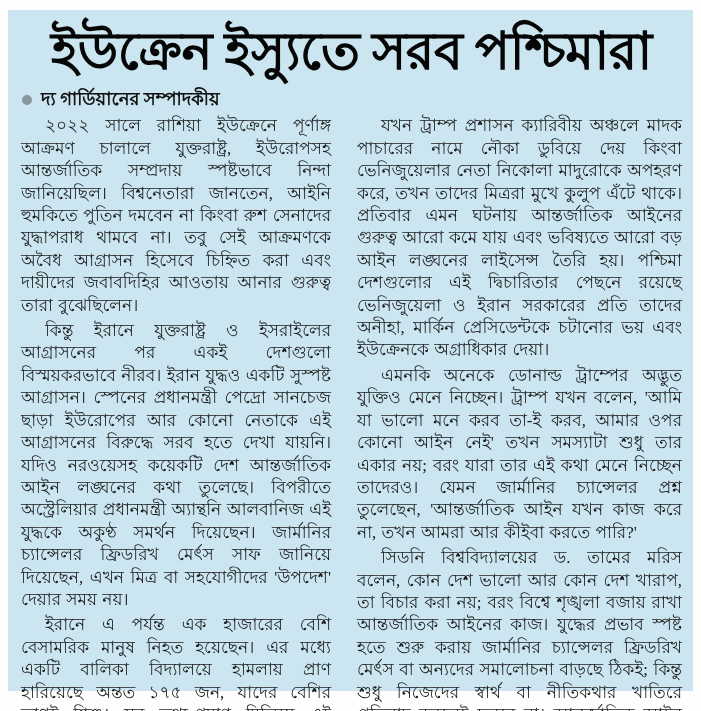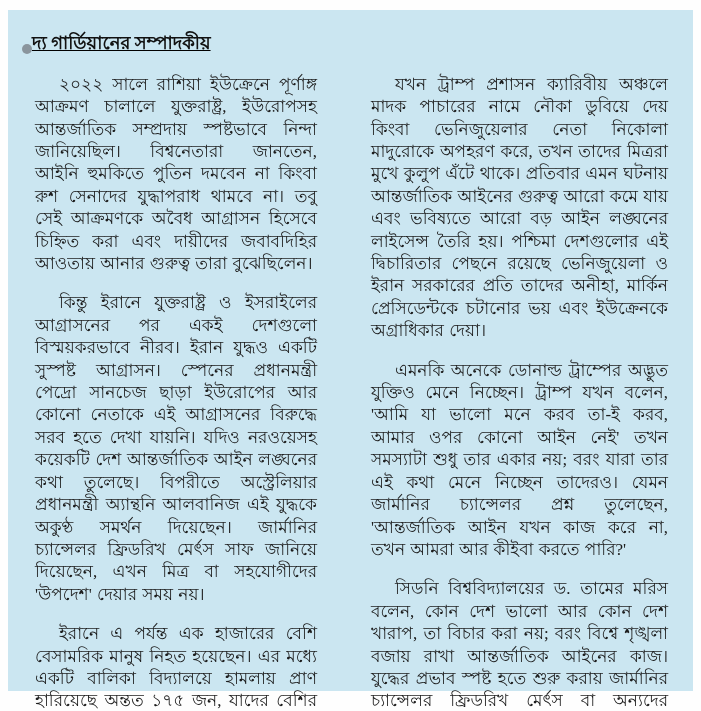--- a/index.html
+++ b/index.html
@@ -32,23 +32,23 @@
     line-height: 1.07;
     letter-spacing: -0.5px;
     margin: 0 4px 10px 4px;
   }
   .headline .hl-line {
     display: block;
     white-space: nowrap;
   }
   .byline {
     display: flex;
-    align-items: flex-end;
+    align-items: center;
+    gap: 9px;
     margin: 2px 0 3px 4px;
-    text-decoration: underline;
   }
   .bullet {
     width: 10px;
     height: 10px;
     border-radius: 50%;
     background: #8a959d;
     flex: 0 0 auto;
   }
   .byline-text {
     font-weight: bold;
@@ -63,30 +63,31 @@
   .col {
     text-align: justify;
     font-size: 17px;
     line-height: 22.4px;
     color: #1c1c1c;
     word-spacing: 1px;
   }
   .col-left  { width: 316px; flex: 0 0 auto; }
   .col-right { flex: 1 1 auto; }
   .para {
-    margin: 17px;
+    margin: 3px;
     text-indent: 24px;
   }
 </style>
 </head>
 <body>
 
 <div class="panel">
 
   <h1 class="headline">
+    <span class="hl-line">ইউক্রেন ইস্যুতে সরব পশ্চিমারা</span>
   </h1>
 
   <div class="byline">
     <span class="bullet"></span>
     <span class="byline-text">দ্য গার্ডিয়ানের সম্পাদকীয়</span>
   </div>
 
   <div class="columns">
     <div class="col col-left">
         <p class="para">২০২২ সালে রাশিয়া ইউক্রেনে পূর্ণাঙ্গ আক্রমণ চালালে যুক্তরাষ্ট্র, ইউরোপসহ আন্তর্জাতিক সম্প্রদায় স্পষ্টভাবে নিন্দা জানিয়েছিল। বিশ্বনেতারা জানতেন, আইনি হুমকিতে পুতিন দমবেন না কিংবা রুশ সেনাদের যুদ্ধাপরাধ থামবে না। তবু সেই আক্রমণকে অবৈধ আগ্রাসন হিসেবে চিহ্নিত করা এবং দায়ীদের জবাবদিহির আওতায় আনার গুরুত্ব তারা বুঝেছিলেন।</p>

